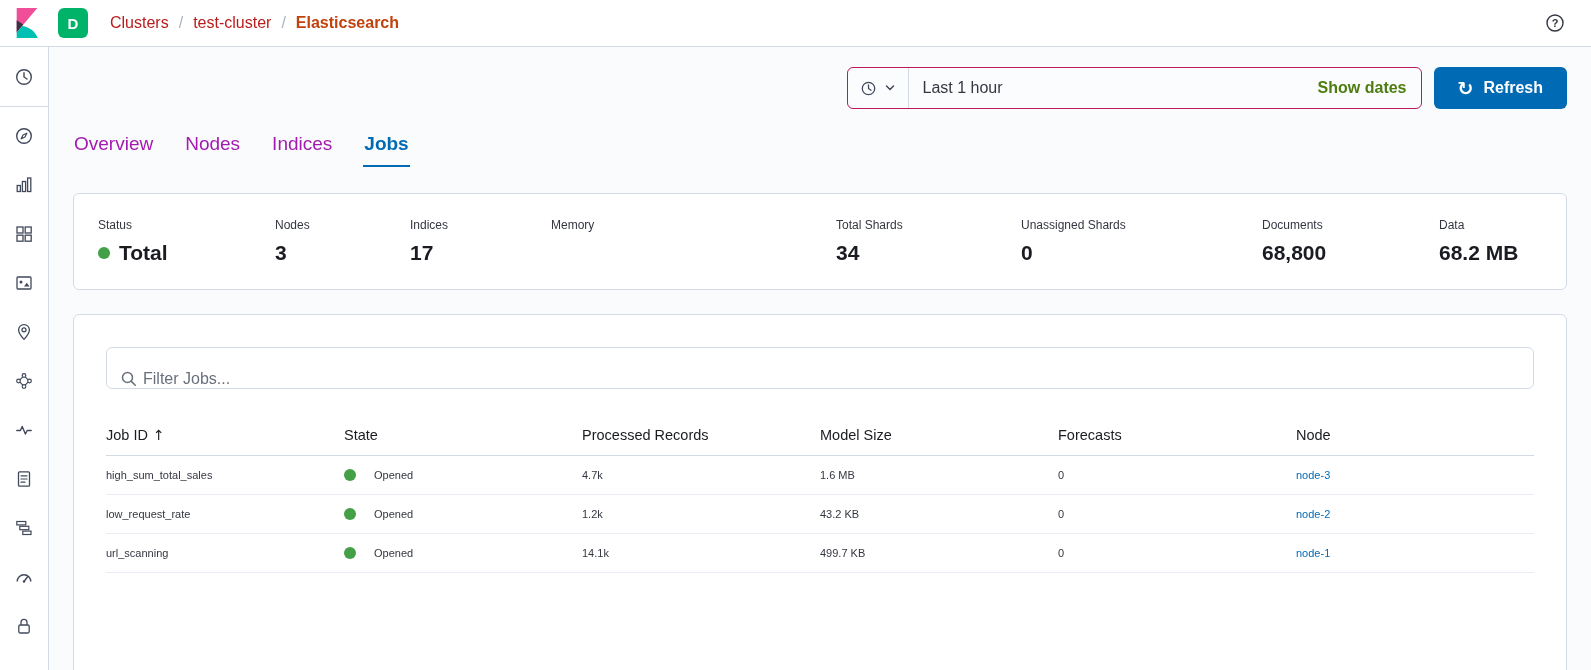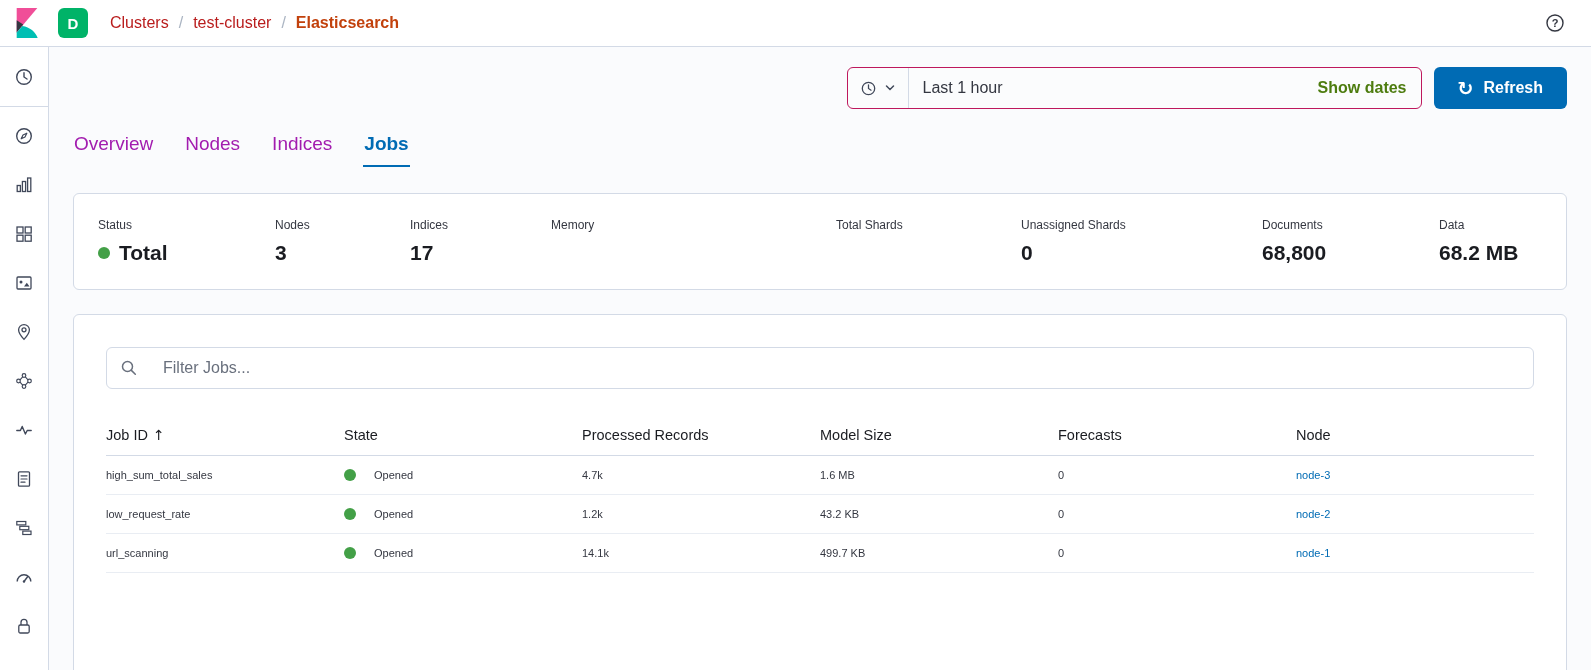--- a/index.html
+++ b/index.html
@@ -50,21 +50,21 @@
   .stat:nth-child(3) { width: 141px; }
   .stat:nth-child(4) { width: 285px; }
   .stat:nth-child(5) { width: 185px; }
   .stat:nth-child(6) { width: 241px; }
   .stat:nth-child(7) { width: 177px; }
   .stat:nth-child(8) { flex: 1; }
   .dot { width: 12px; height: 12px; border-radius: 50%; display: inline-block; margin-right: 9px; flex-shrink: 0; }
 
   
   .jobs-panel { margin-top: 24px; padding: 32px; height: 440px; }
-  .search-box { display: flex; align-items: center; height: 42px; border: 1px solid #d3dae6; border-radius: 6px; background: #fff; padding: 0 13px; gap: 25px; }
+  .search-box { display: flex; align-items: flex-end; height: 42px; border: 1px solid #d3dae6; border-radius: 6px; background: #fff; padding: 0 13px; gap: 5px; }
   .search-box input { border: none; outline: none; flex: 1; font-size: 16px; background: transparent; color: #343741; }
   .search-box input::placeholder { color: #69707d; }
   table { width: 100%; border-collapse: collapse; margin-top: 38px; }
   th { font-size: 14.5px; text-align: left; padding: 0 8px 12px 0; border-bottom: 1px solid #d3dae6; color: #1a1c21; width: 16.6%; font-weight: 400; }
   td { font-size: 11px; padding: 13px 8px 13px 0; border-bottom: 1px solid #e9edf3; color: #343741; }
   td a { color: #006bb4; text-decoration: none; }
   .state-cell { display: flex; align-items: center; gap: 9px; }
   .sort-arrow { font-size: 14px; margin-left: 5px; font-family: "DejaVu Sans", sans-serif; }
   svg { display: block; }
 </style>
@@ -255,20 +255,21 @@
         </div>
         <div class="stat">
           <div class="label">Indices</div>
           <div class="value">17</div>
         </div>
         <div class="stat">
           <div class="label">Memory</div>
         </div>
         <div class="stat">
           <div class="label">Total Shards</div>
+          <div class="value">34</div>
         </div>
         <div class="stat">
           <div class="label">Unassigned Shards</div>
           <div class="value">0</div>
         </div>
         <div class="stat">
           <div class="label">Documents</div>
           <div class="value">68,800</div>
         </div>
         <div class="stat">

